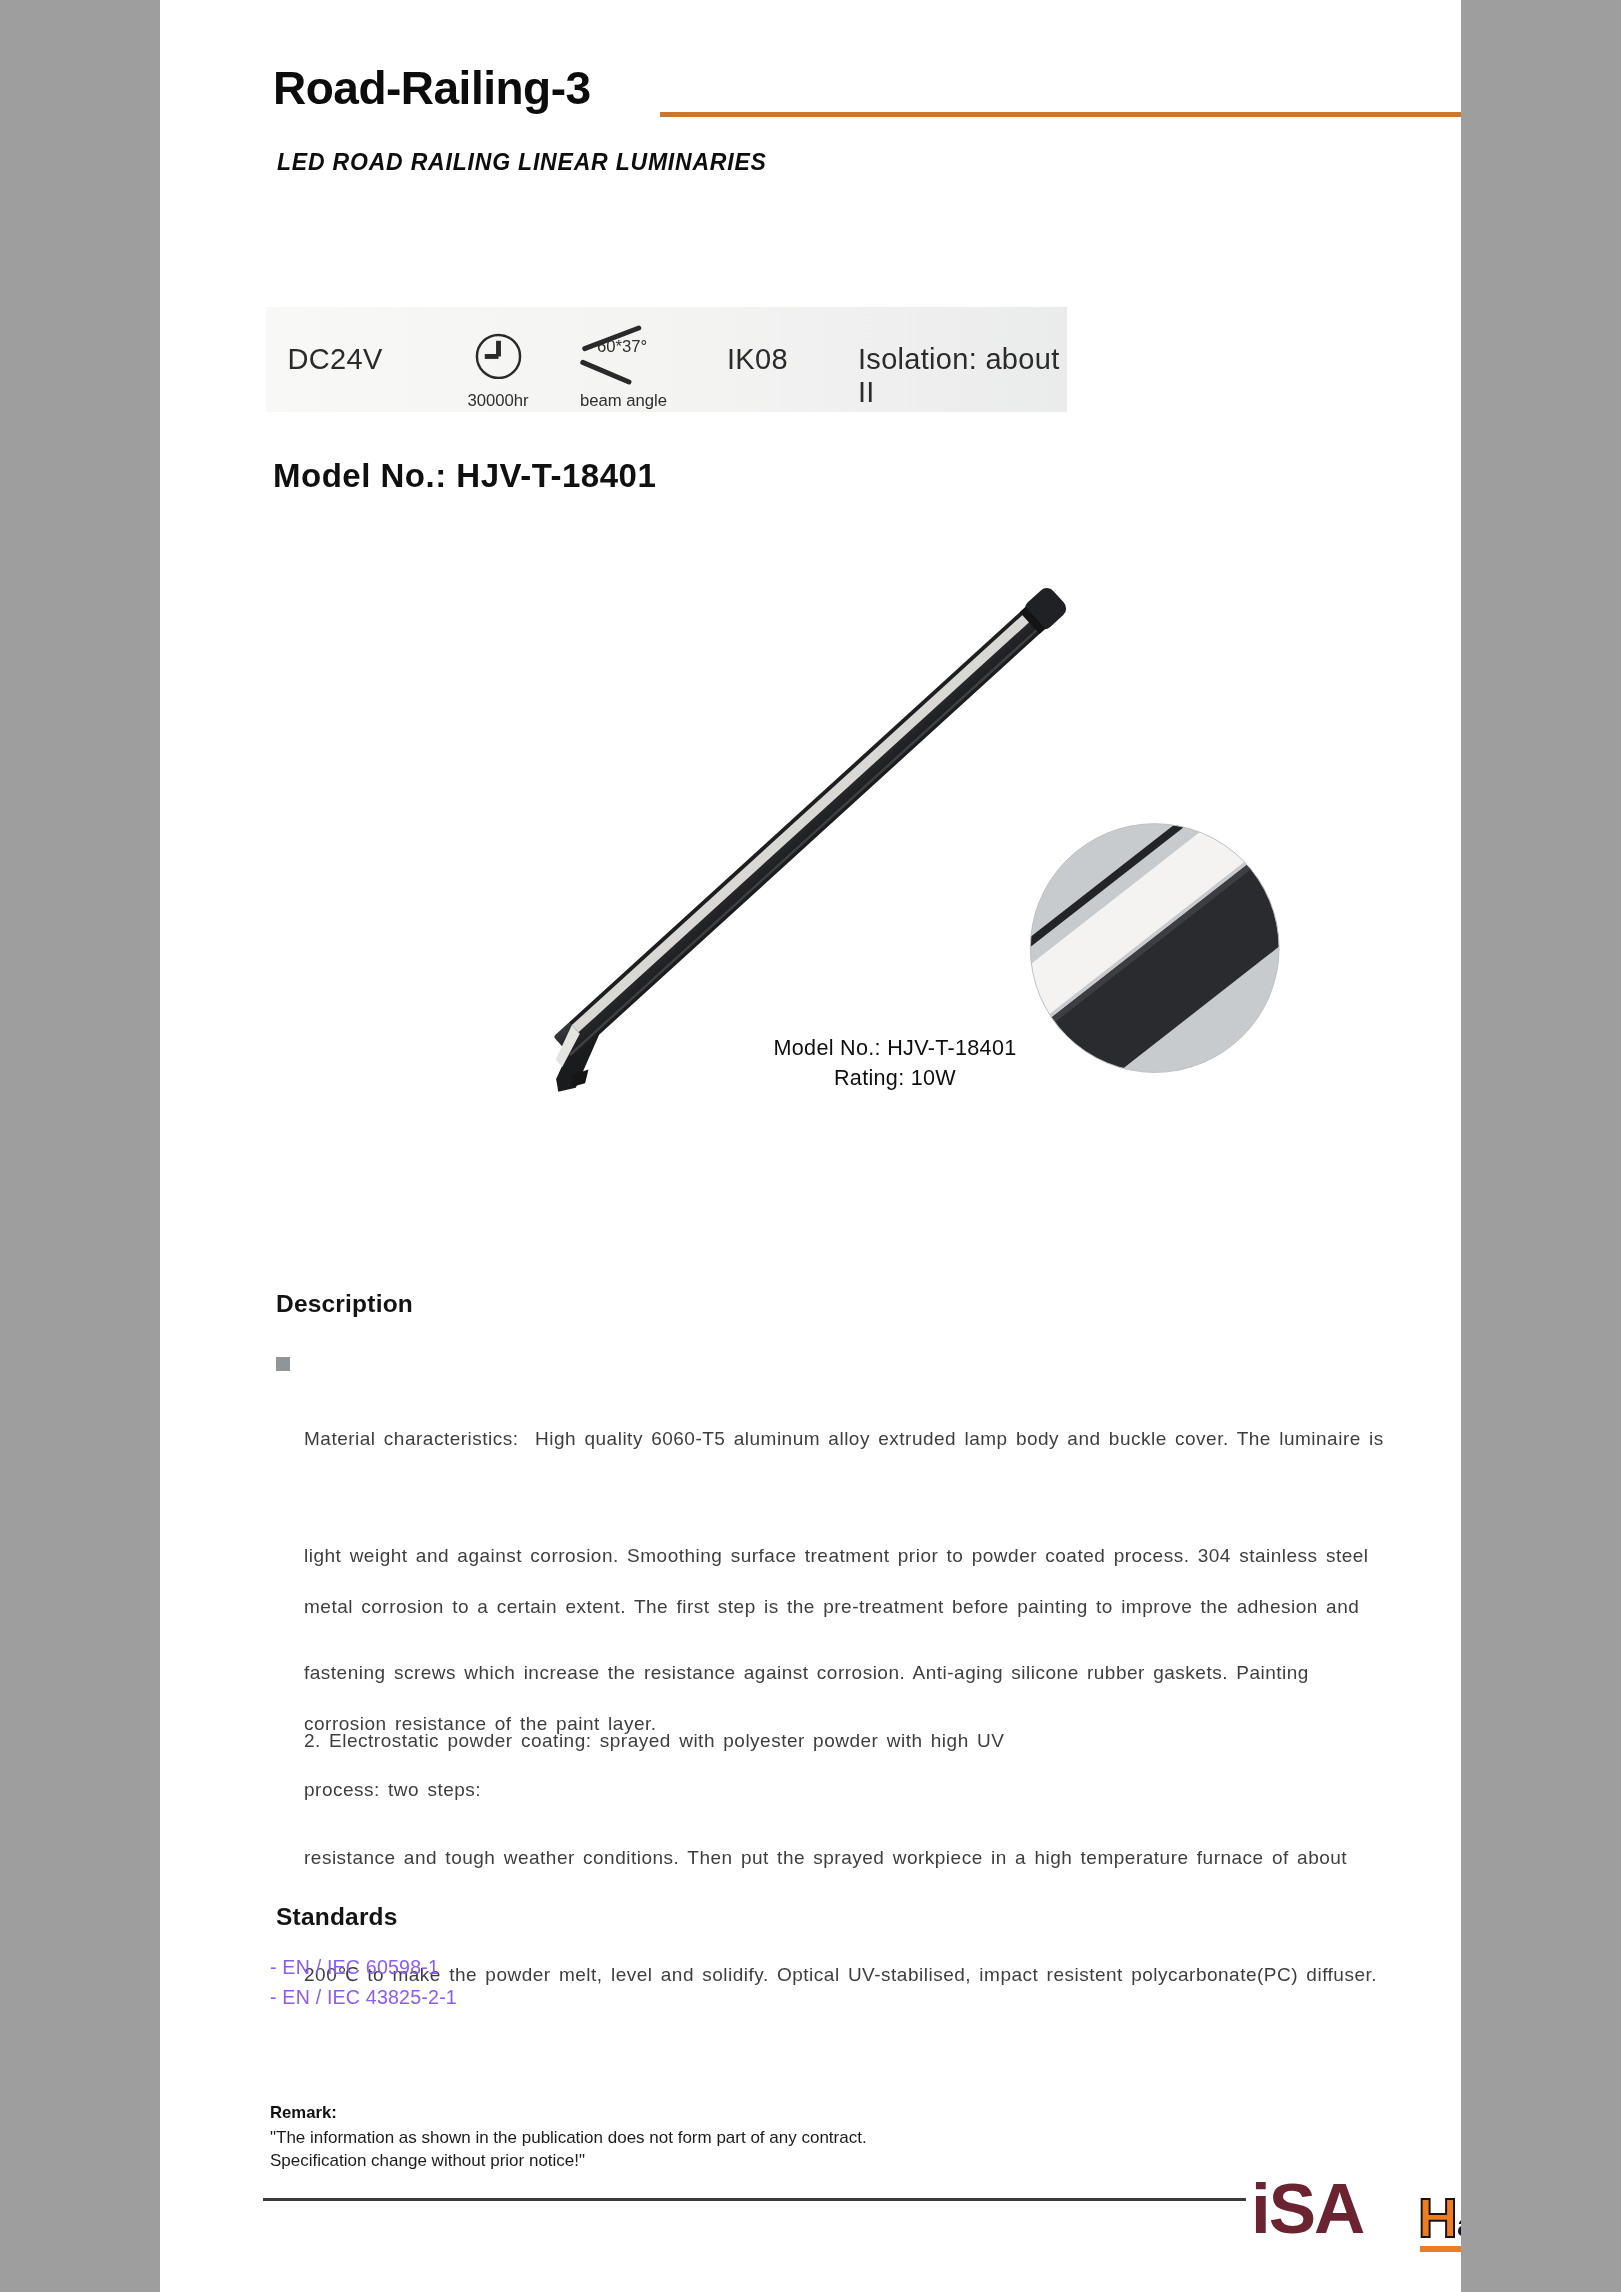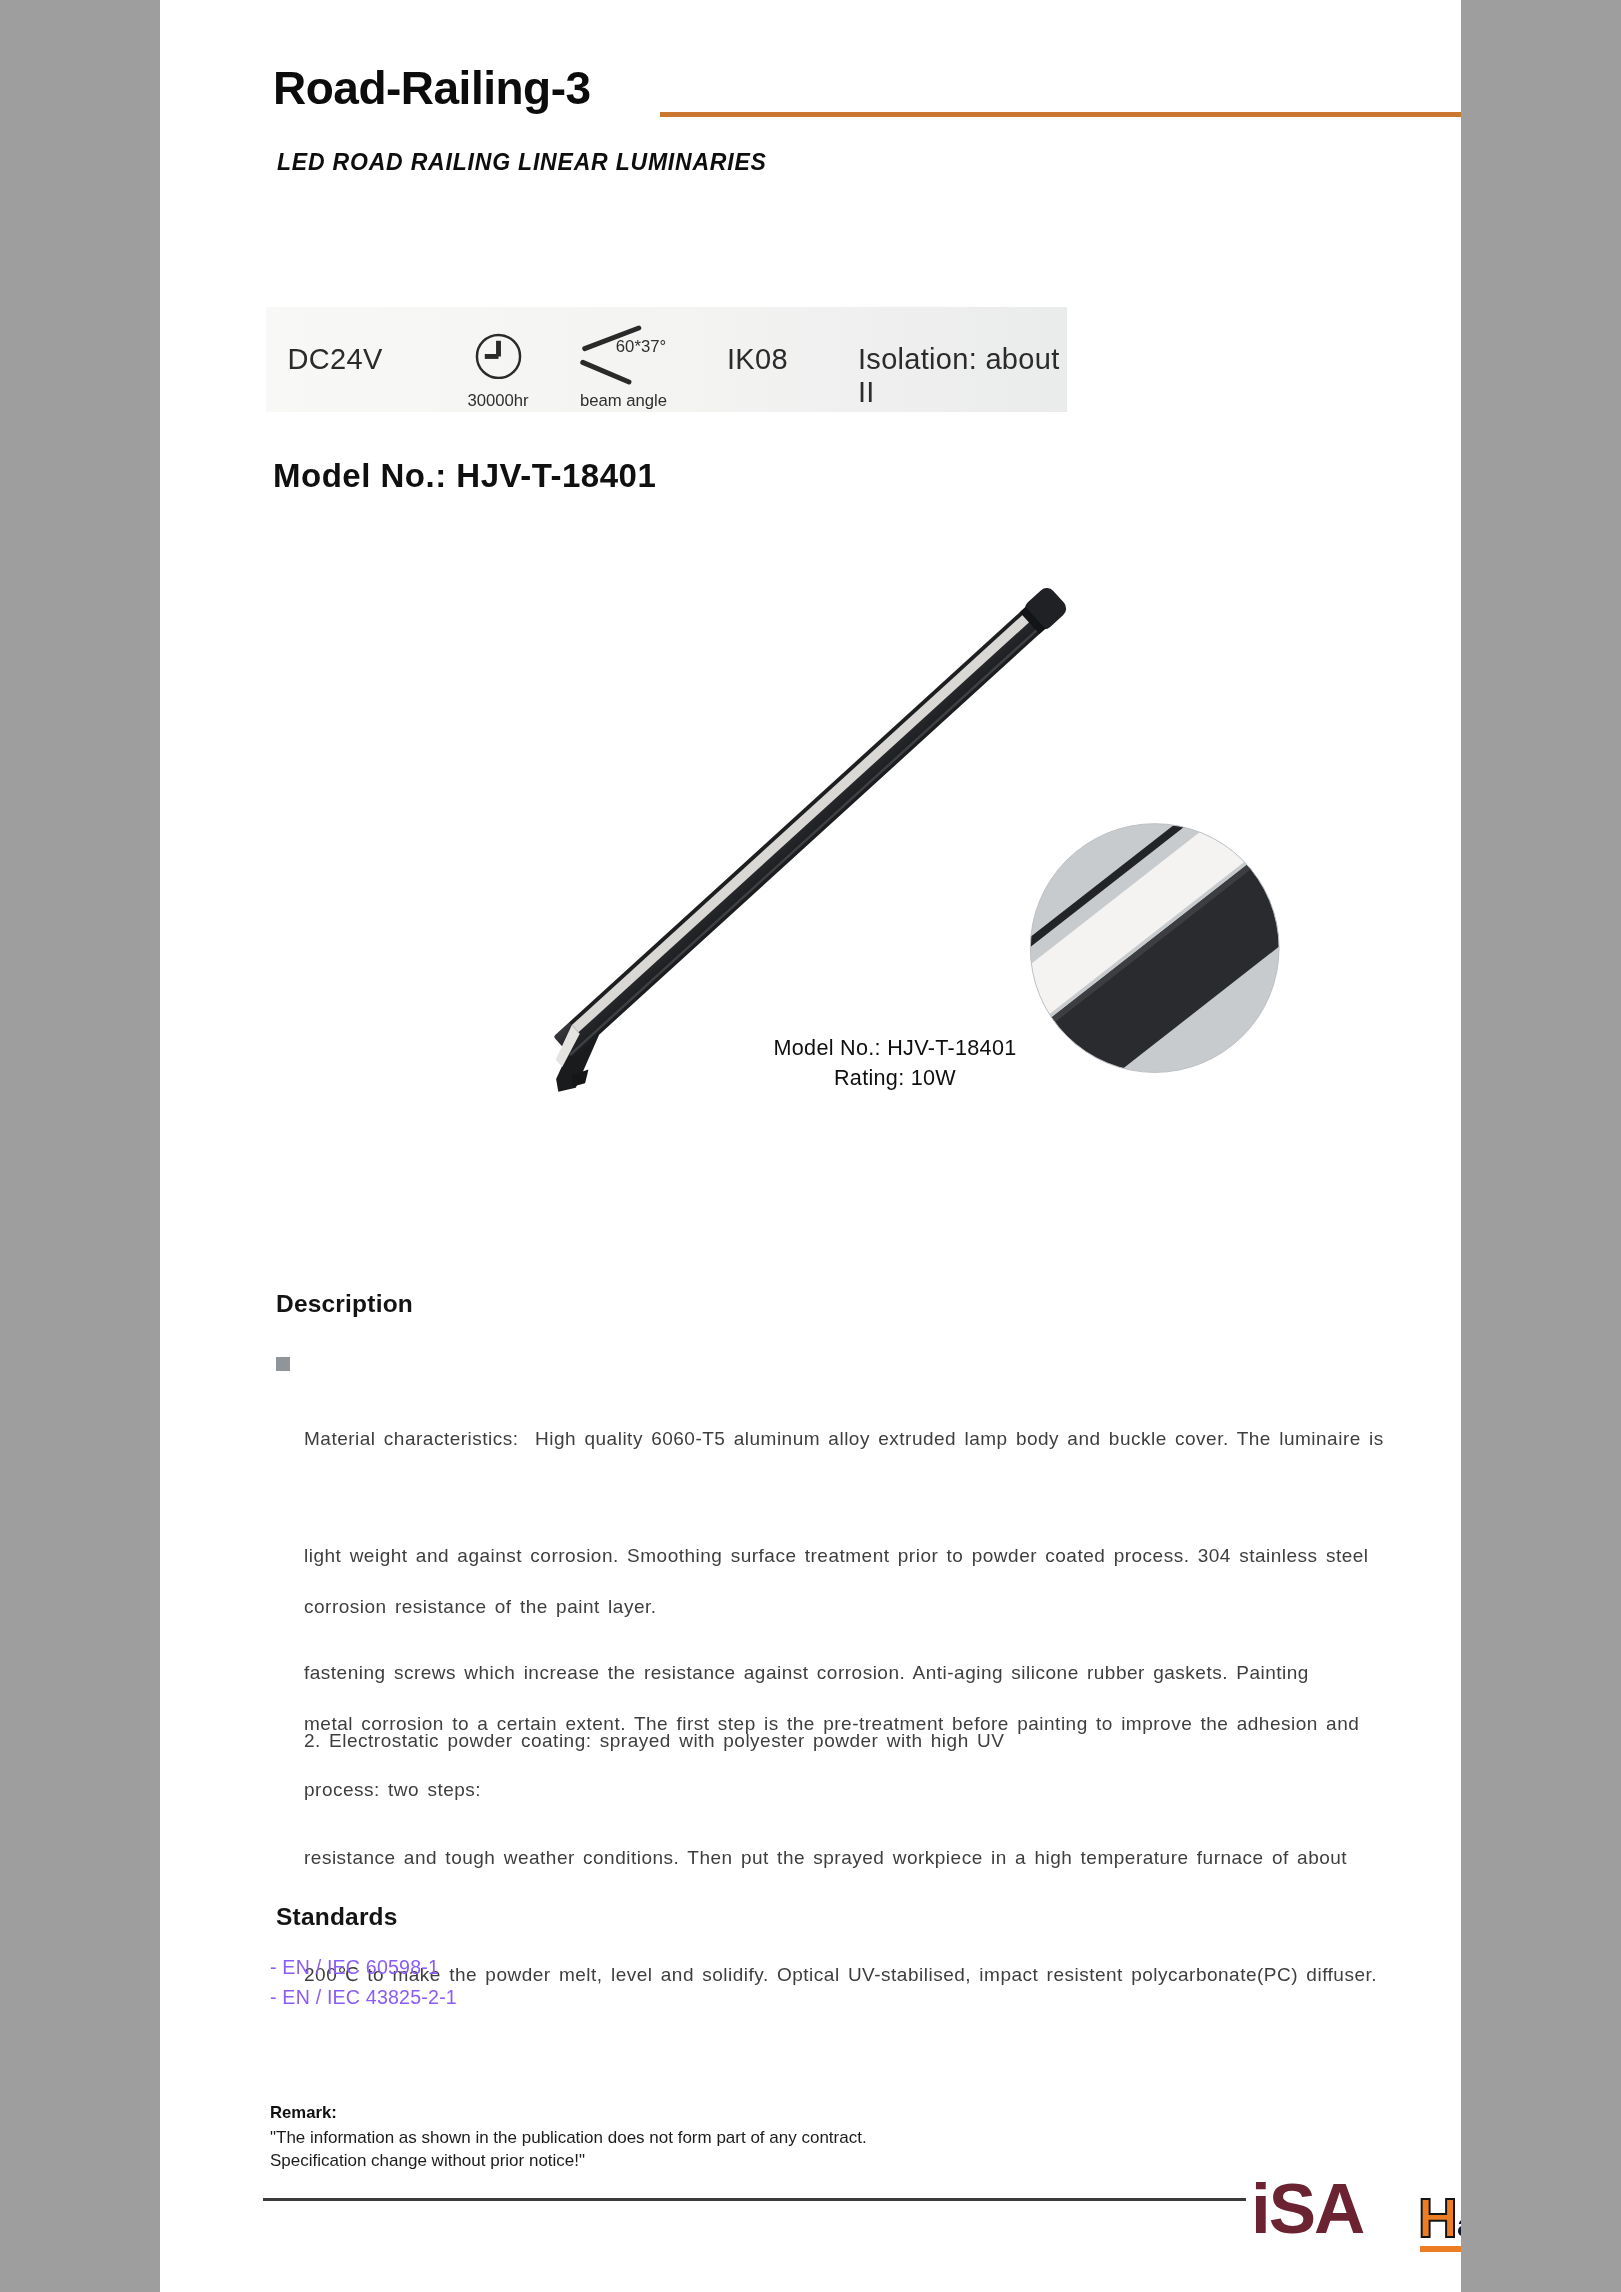--- a/index.html
+++ b/index.html
@@ -30,21 +30,21 @@
     background:linear-gradient(90deg,#f8f8f7 0%,#f3f3f2 55%,#eaebeb 100%);
   }
   .spec-text{position:absolute;font-size:29px;color:#2b2b2b;letter-spacing:0.3px;}
   .spec-voltage{left:21.6px;top:36px;}
   .spec-ik{left:461px;top:36px;}
   .spec-isolation{left:592px;top:36px;}
   .icon-caption{position:absolute;font-size:16.7px;color:#2f2f2f;text-align:center;}
   .clock-wrap{position:absolute;left:200px;top:22.5px;width:65px;height:49px;}
   .clock-caption{left:188px;top:84px;width:88px;}
   .beam-wrap{position:absolute;left:302px;top:11.8px;width:118px;height:71px;}
-  .beam-value{left:331px;top:30px;width:88px;text-align:center;}
+  .beam-value{left:331px;top:30px;width:88px;text-align:left;}
   .beam-caption{left:294px;top:84px;width:127px;}
   
   .model-heading{
     position:absolute;left:113px;top:457px;font-size:33px;font-weight:700;color:#101010;
     letter-spacing:0.5px;
   }
   
   .figure-svg{position:absolute;left:353px;top:573px;width:784px;height:519px;}
   .figure-caption{
     position:absolute;left:549px;top:1033px;width:372px;text-align:center;
@@ -177,22 +177,22 @@
   <div class="bullet-square"></div>
 
   <div class="desc-block desc-bullet">
     <div>Material characteristics:  High quality 6060-T5 aluminum alloy extruded lamp body and buckle cover. The luminaire is</div>
     <div>light weight and against corrosion. Smoothing surface treatment prior to powder coated process. 304 stainless steel</div>
     <div>fastening screws which increase the resistance against corrosion. Anti-aging silicone rubber gaskets. Painting</div>
     <div>process: two steps:</div>
   </div>
 
   <div class="desc-block desc-para1">
+    <div>metal corrosion to a certain extent. The first step is the pre-treatment before painting to improve the adhesion and</div>
     <div>corrosion resistance of the paint layer.</div>
-    <div>metal corrosion to a certain extent. The first step is the pre-treatment before painting to improve the adhesion and</div>
   </div>
 
   <div class="desc-block desc-para2">
     <div>2. Electrostatic powder coating: sprayed with polyester powder with high UV</div>
     <div>resistance and tough weather conditions. Then put the sprayed workpiece in a high temperature furnace of about</div>
     <div>200℃ to make the powder melt, level and solidify. Optical UV-stabilised, impact resistent polycarbonate(PC) diffuser.</div>
   </div>
 
   <div class="section-heading standards-heading">Standards</div>
   <div class="standards-list">

